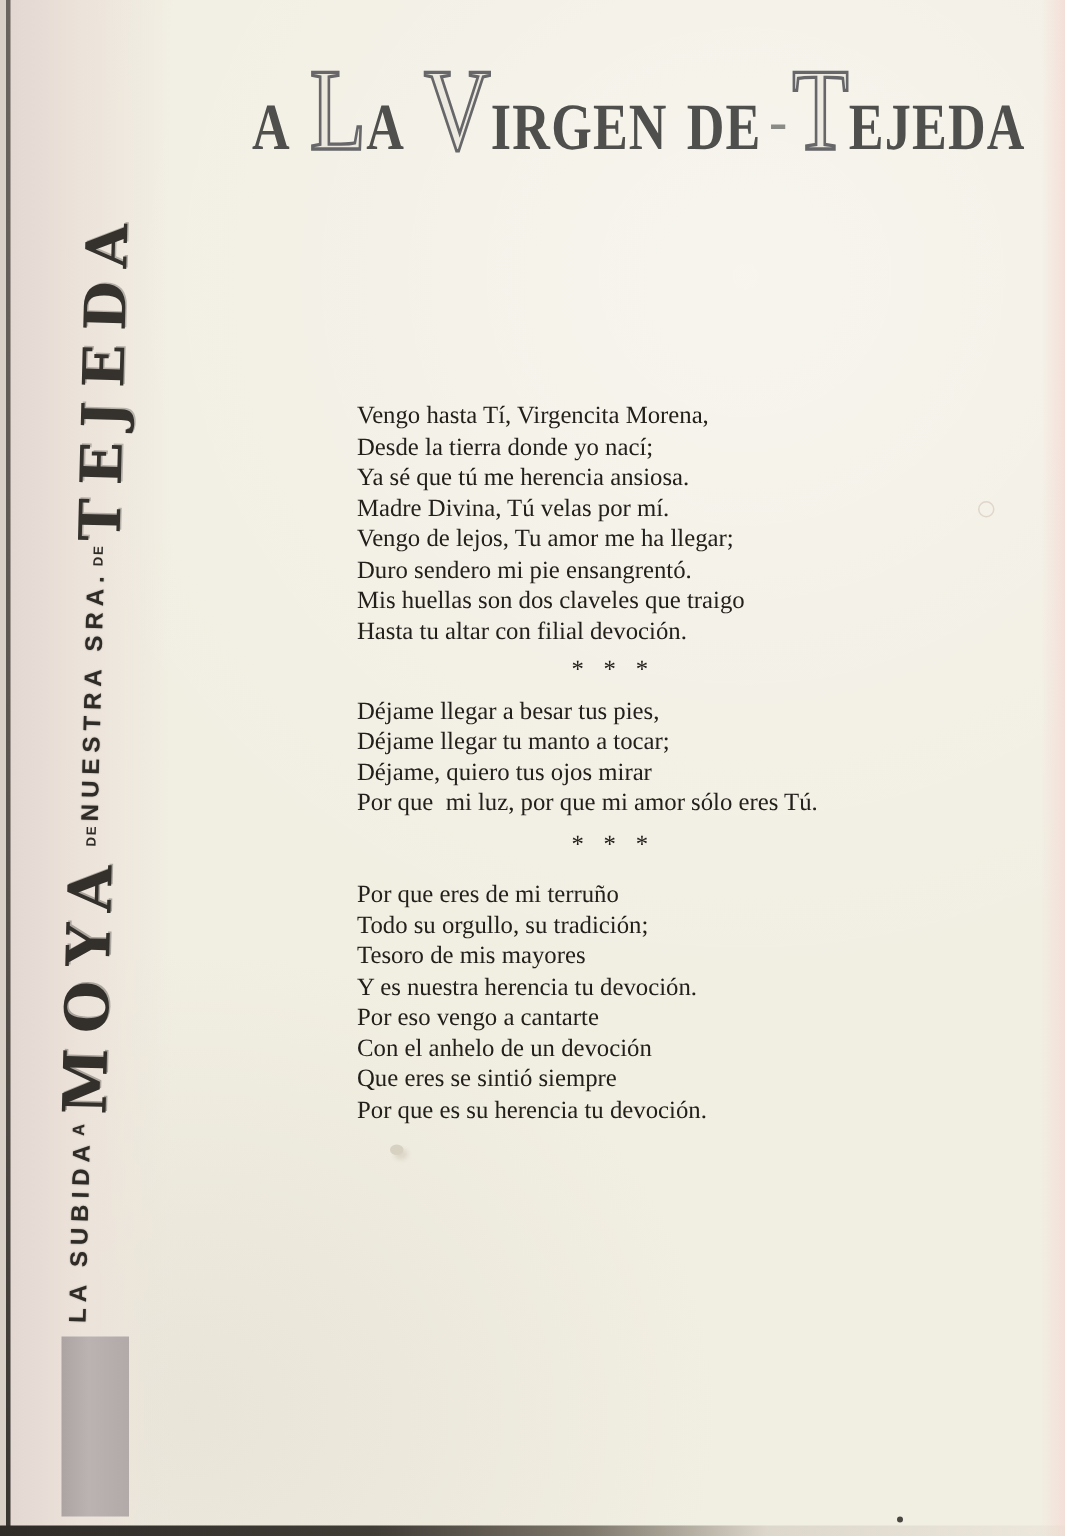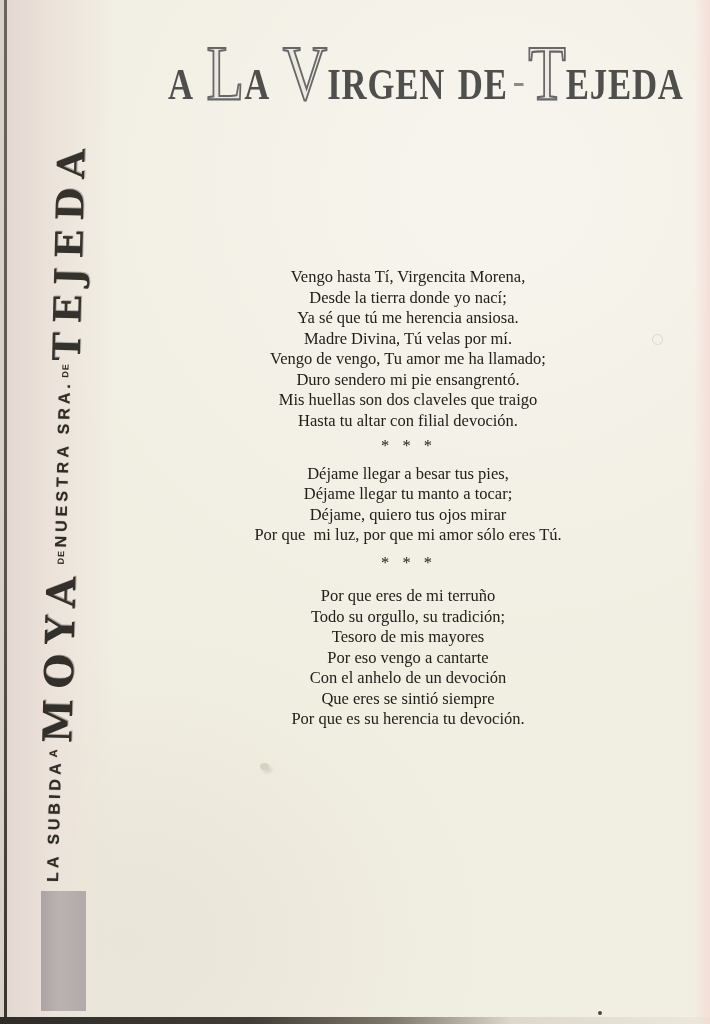--- a/index.html
+++ b/index.html
@@ -52,21 +52,21 @@
   .sp-small-a{font-family:"Liberation Sans",sans-serif;font-weight:700;font-size:11px;
     transform:translateY(-4px);display:inline-block;margin-left:2px;}
   .sp-de{font-family:"Liberation Sans",sans-serif;font-weight:700;font-size:9px;letter-spacing:1px;}
   .sp-moya{font-family:"DejaVu Serif",serif;font-weight:700;font-size:40px;letter-spacing:10px;
     color:#33302c;text-shadow:1px 1px 0 rgba(51,48,44,.35);}
   .sp-tejeda{font-family:"DejaVu Serif",serif;font-weight:700;font-size:38px;letter-spacing:9px;
     color:#35322e;text-shadow:1px 1px 0 rgba(53,50,46,.30);}
 
   
   .poem{position:absolute;left:238px;top:267px;color:#23201c;font-size:16.5px;line-height:20.5px;}
-  .poem-line{white-space:pre;text-align:center;}
+  .poem-line{white-space:pre;}
   .separator{width:340px;text-align:center;letter-spacing:3px;word-spacing:3px;}
   .sep-1{margin:5px 0 7px 0;}
   .sep-2{margin:7px 0 13px 0;}
 </style>
 </head>
 <body>
 
 <div class="scan">
 
   <div class="spine-shade"></div>
@@ -102,37 +102,38 @@
     <span class="sp-de">DE</span>
     <span class="sp-tejeda">TEJEDA</span>
   </div>
 
   <div class="poem">
     <div class="stanza">
         <div class="poem-line">Vengo hasta Tí, Virgencita Morena,</div>
         <div class="poem-line">Desde la tierra donde yo nací;</div>
         <div class="poem-line">Ya sé que tú me herencia ansiosa.</div>
         <div class="poem-line">Madre Divina, Tú velas por mí.</div>
-        <div class="poem-line">Vengo de vengo, Tu amor me ha llamado;</div>
+        <div class="poem-line">Vengo de lejos, Tu amor me ha llegar;</div>
         <div class="poem-line">Duro sendero mi pie ensangrentó.</div>
         <div class="poem-line">Mis huellas son dos claveles que traigo</div>
         <div class="poem-line">Hasta tu altar con filial devoción.</div>
       </div>
     <div class="separator sep-1">* * *</div>
     <div class="stanza">
         <div class="poem-line">Déjame llegar a besar tus pies,</div>
         <div class="poem-line">Déjame llegar tu manto a tocar;</div>
         <div class="poem-line">Déjame, quiero tus ojos mirar</div>
         <div class="poem-line">Por que  mi luz, por que mi amor sólo eres Tú.</div>
       </div>
     <div class="separator sep-2">* * *</div>
     <div class="stanza">
         <div class="poem-line">Por que eres de mi terruño</div>
         <div class="poem-line">Todo su orgullo, su tradición;</div>
         <div class="poem-line">Tesoro de mis mayores</div>
+        <div class="poem-line">Y es nuestra herencia tu devoción.</div>
         <div class="poem-line">Por eso vengo a cantarte</div>
         <div class="poem-line">Con el anhelo de un devoción</div>
         <div class="poem-line">Que eres se sintió siempre</div>
         <div class="poem-line">Por que es su herencia tu devoción.</div>
       </div>
   </div>
 
 </div>
 
 </body></html>

